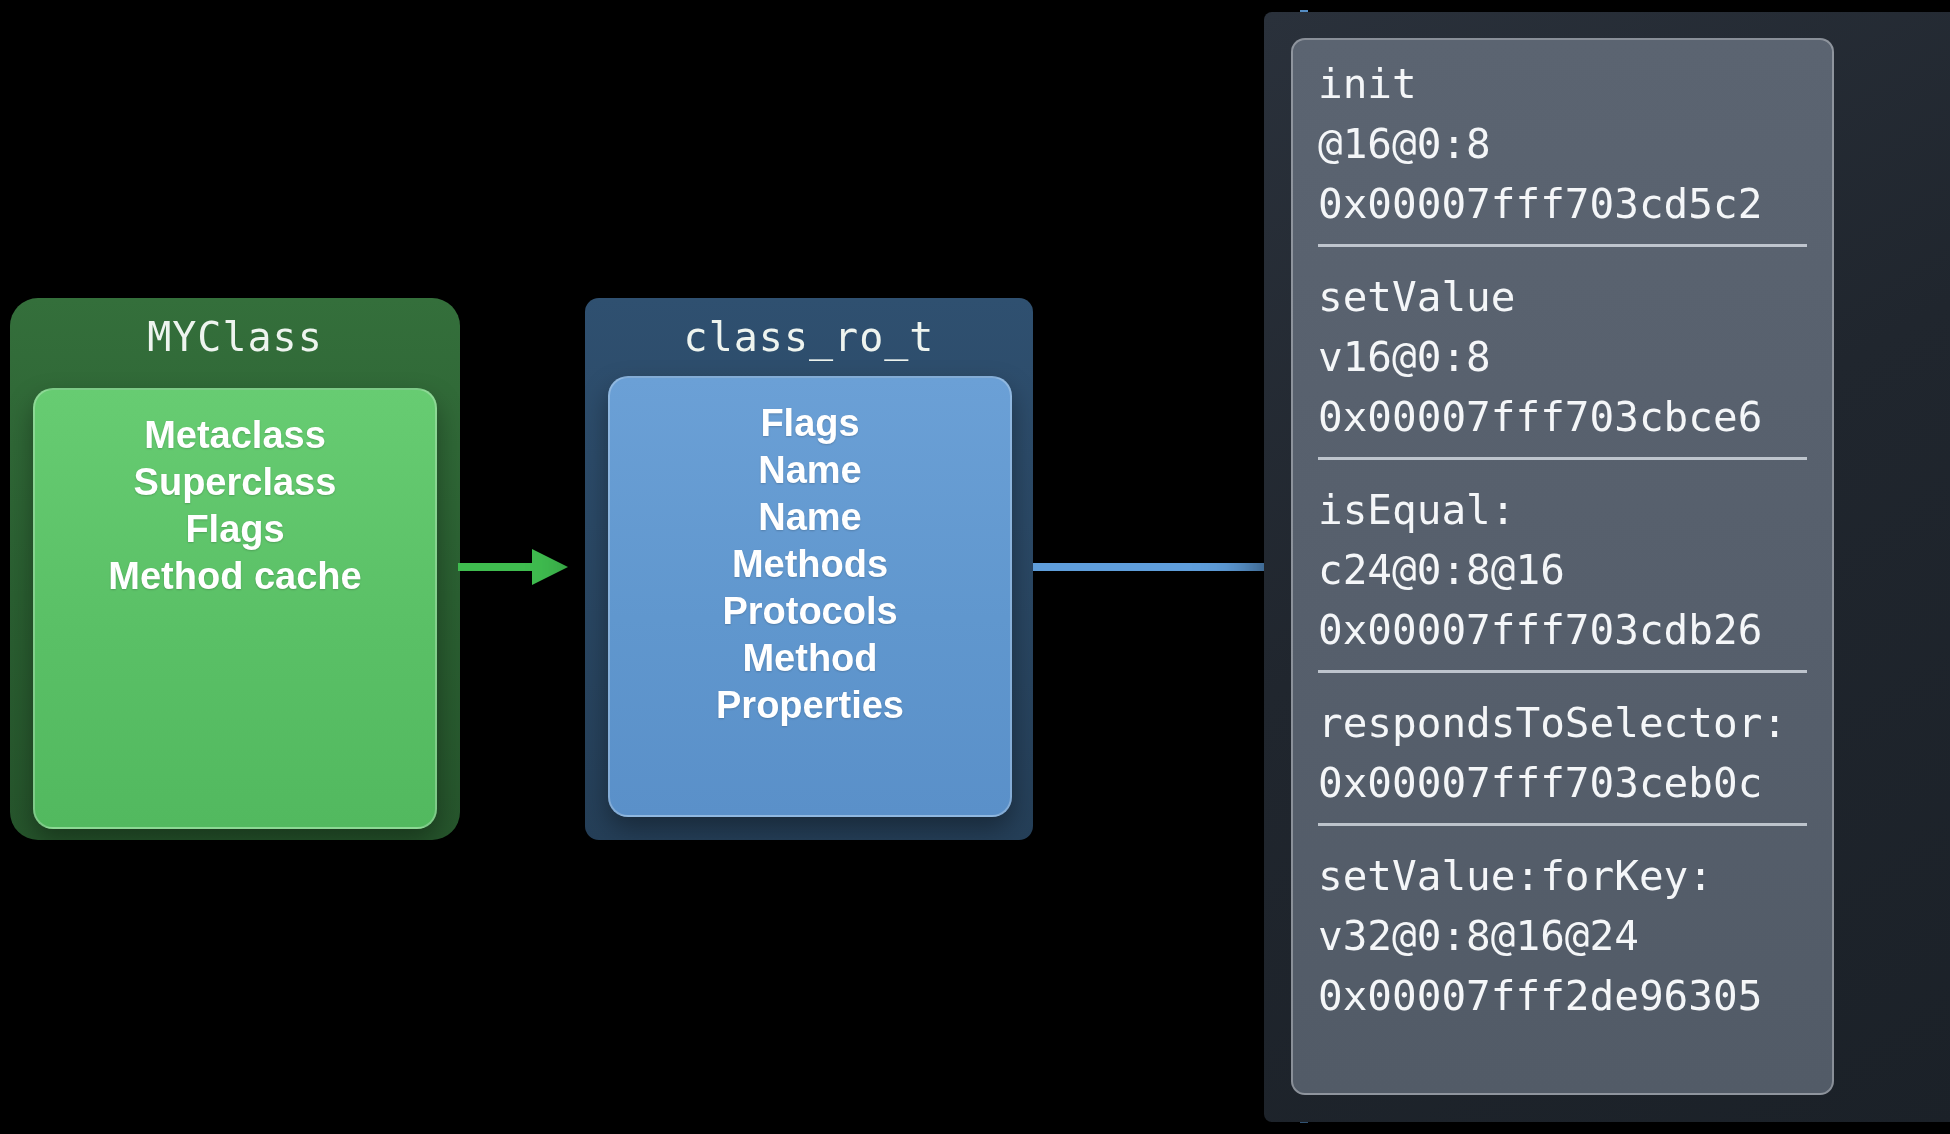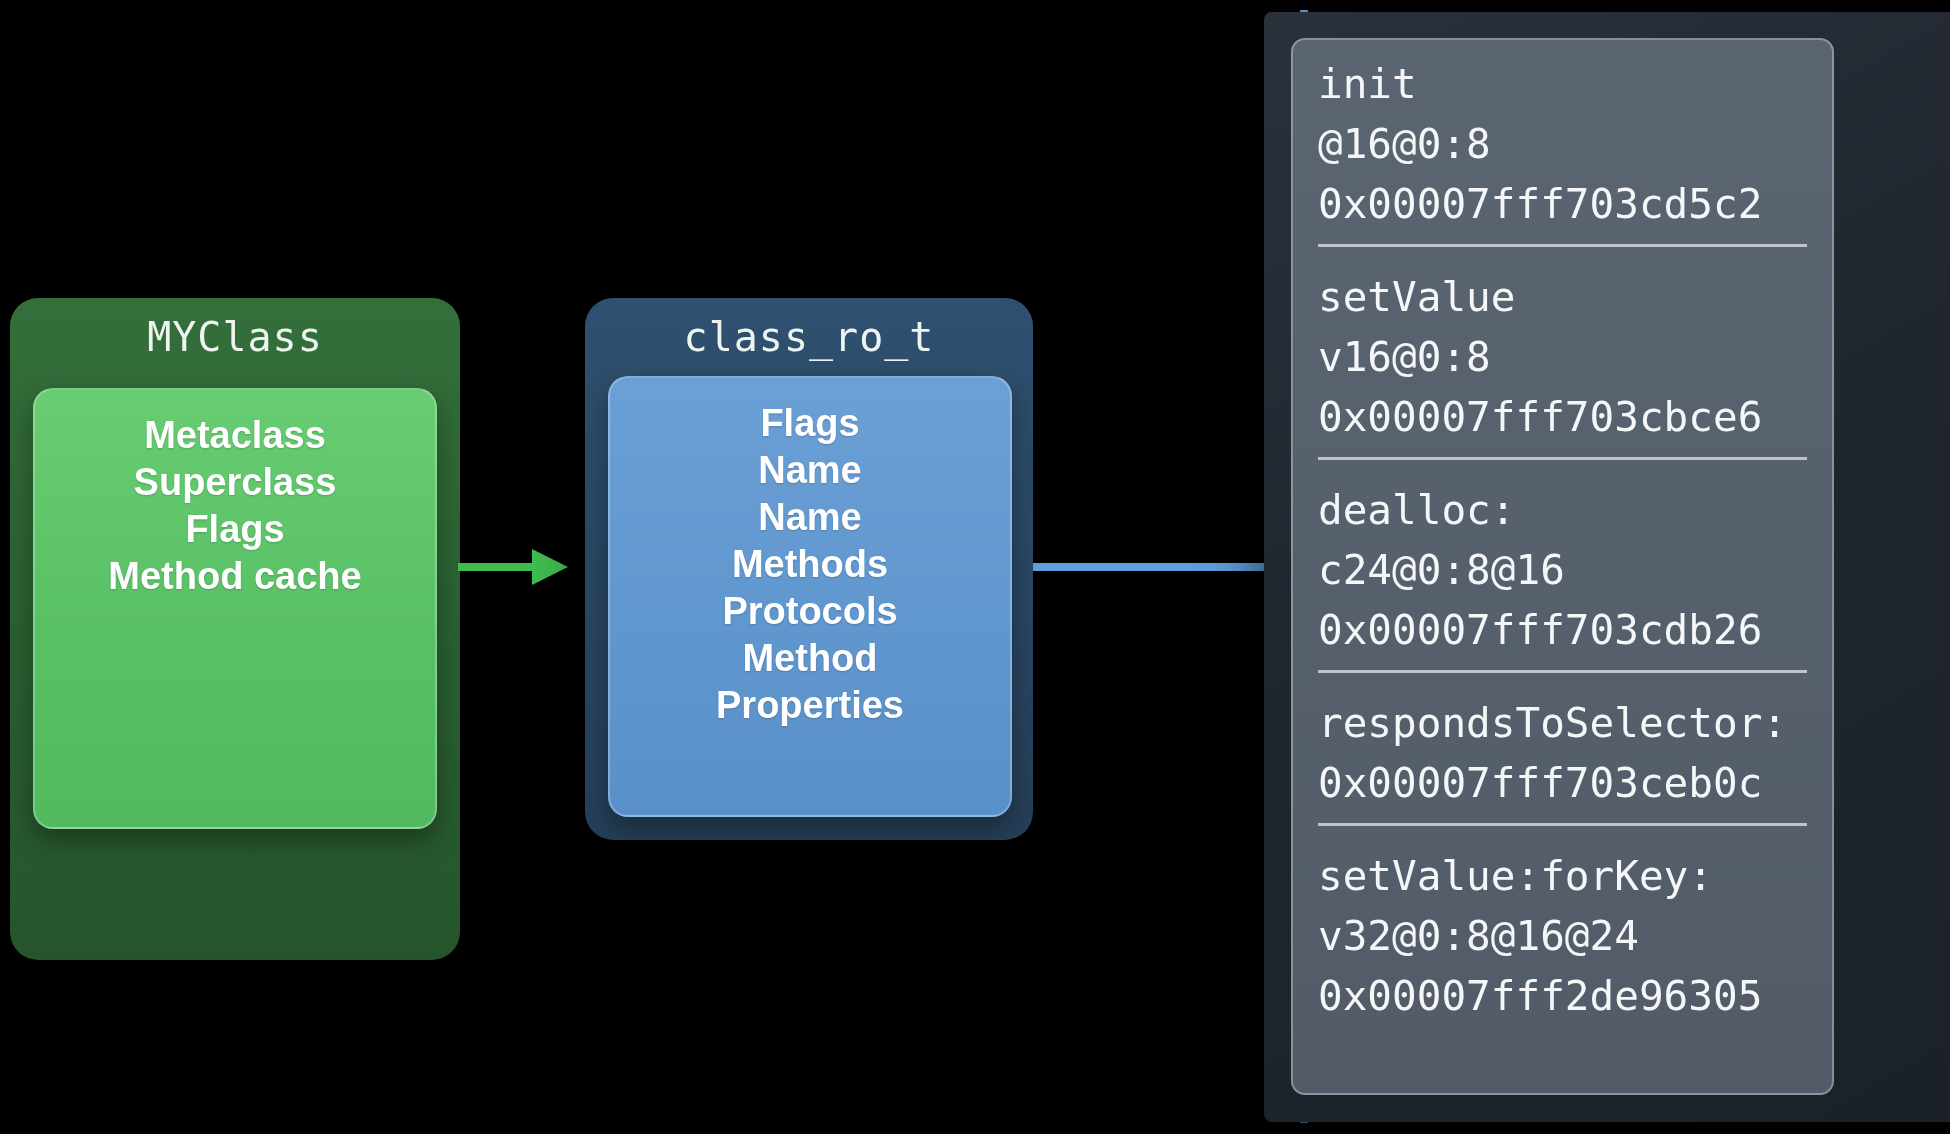--- a/index.html
+++ b/index.html
@@ -4,25 +4,25 @@
 <style>
   html,body { margin:0; padding:0; background:#000; }
   .stage {
     position:relative; width:1950px; height:1134px;
     background:#000000; overflow:hidden;
     font-family:"Liberation Sans", sans-serif;
   }
 
   
   .obox { position:absolute; border-radius:28px; box-shadow:0 24px 50px rgba(0,0,0,.55); }
-  .obox-green { left:10px; top:298px; width:450px; height:662px;
+  .obox-green { left:10px; top:298px; width:450px; height:542px;
     background:linear-gradient(180deg,#346f3b 0%,#2a5f31 55%,#26552c 100%); }
   .obox-blue  { left:585px; top:298px; width:448px; height:542px;
     background:linear-gradient(180deg,#2f5070 0%,#284souff 0,#253f58 100%);
-    background:linear-gradient(180deg,#2f5070 0%,#253f58 100%); }
+    background:linear-gradient(180deg,#2f5070 0%,#253f58 100%);border-radius:14px; }
 
   .obox-title {
     height:78px; display:flex; align-items:center; justify-content:center;
     font-family:"DejaVu Sans Mono", monospace; font-size:40px; font-weight:500;
     color:#eef4ef; letter-spacing:1px;
   }
 
   .ibox {
     position:absolute; left:23px; top:78px; width:404px; height:441px;
     border-radius:20px; box-sizing:border-box;
@@ -110,21 +110,21 @@
         <div class="mline">0x00007fff703cd5c2</div>
       </div>
 
       <div class="mgroup">
         <div class="mline">setValue</div>
         <div class="mline">v16@0:8</div>
         <div class="mline">0x00007fff703cbce6</div>
       </div>
 
       <div class="mgroup">
-        <div class="mline">dealloc:</div>
+        <div class="mline">isEqual:</div>
         <div class="mline">c24@0:8@16</div>
         <div class="mline">0x00007fff703cdb26</div>
       </div>
 
       <div class="mgroup">
         <div class="mline">respondsToSelector:</div>
         <div class="mline">0x00007fff703ceb0c</div>
       </div>
 
       <div class="mgroup">

